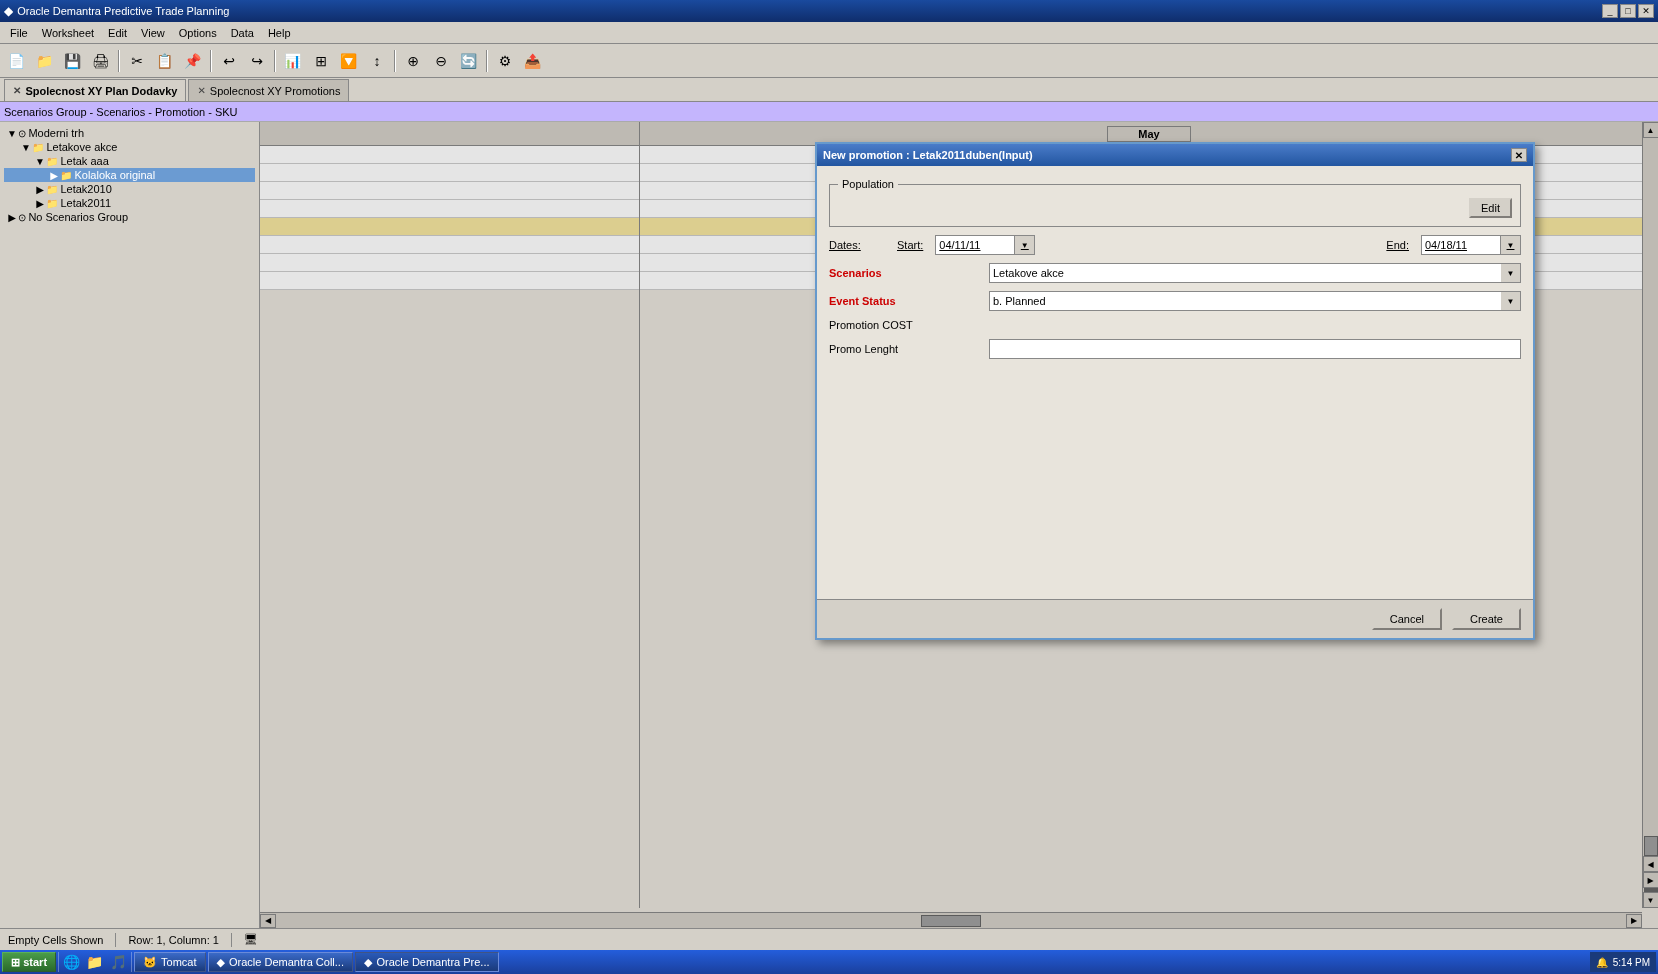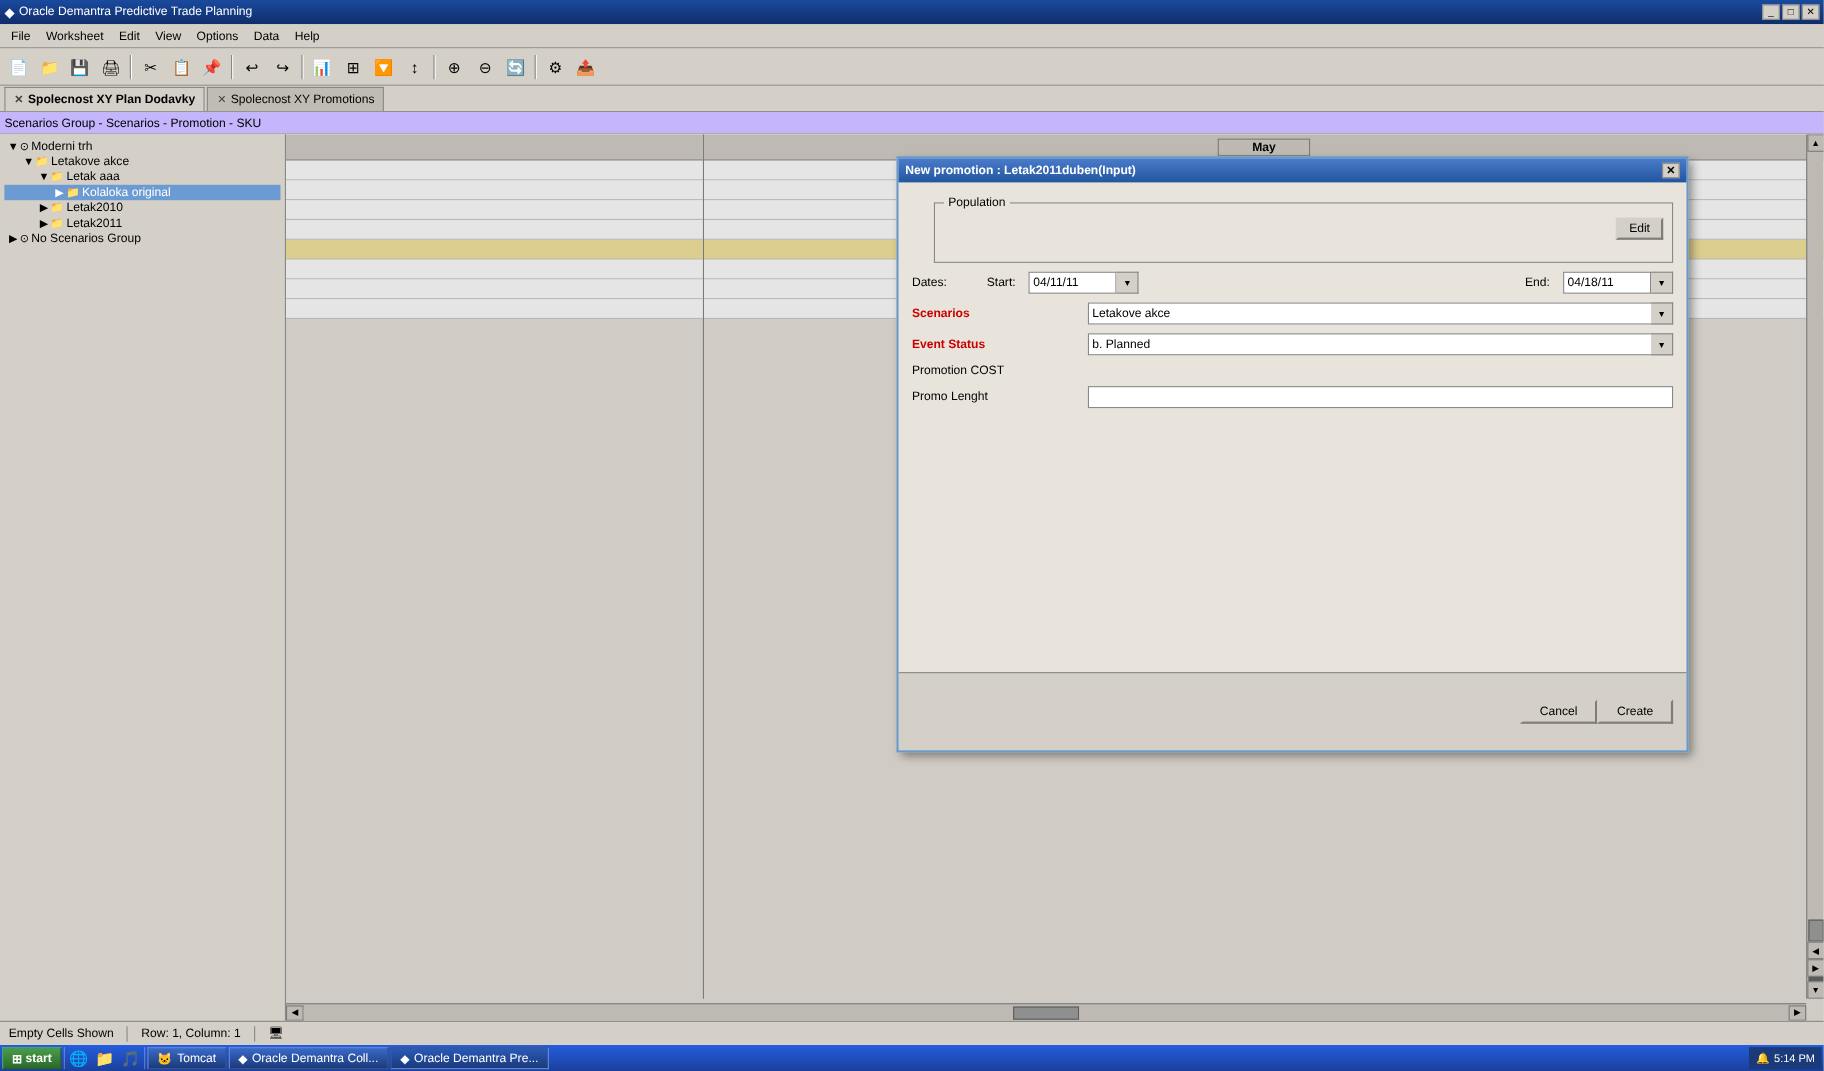--- a/index.html
+++ b/index.html
@@ -284,38 +284,38 @@
       border: 1px solid #888;
       background: #f0ede8;
       padding: 4px 6px;
       min-height: 70px;
       margin-bottom: 8px;
       font-size: 11px;
       font-weight: bold;
     }
     .population-fieldset {
       border: 1px solid #888;
-      padding: 4px 8px 20px 8px;
+      padding: 4px 8px 8px 8px;
       margin-bottom: 8px;
-      margin-left: 20px;
     }
     .population-legend {
       font-size: 11px;
       padding: 0 4px;
     }
     .population-edit-row {
       display: flex;
       justify-content: flex-end;
       margin-top: 4px;
     }
     .dates-row {
       display: flex;
       align-items: center;
       margin-bottom: 8px;
       gap: 8px;
+      text-decoration: underline;
     }
     .dates-label {
       width: 60px;
       font-size: 11px;
     }
     .date-label {
       font-size: 11px;
       margin-right: 4px;
     }
     .date-input-wrapper {
@@ -339,22 +339,22 @@
       border-left: none;
       display: flex;
       align-items: center;
       justify-content: center;
       font-size: 8px;
       cursor: pointer;
     }
     .dialog-footer {
       display: flex;
       justify-content: flex-end;
-      padding: 24px 12px;
-      gap: 0;
+      padding: 8px 12px;
+      gap: 10px;
       background: #d4d0c8;
       border-top: 1px solid #888;
     }
     .dialog-btn {
       padding: 3px 16px;
       background: #d4d0c8;
       border: 2px outset #d4d0c8;
       font-size: 11px;
       cursor: pointer;
       font-family: Tahoma, Arial, sans-serif;

